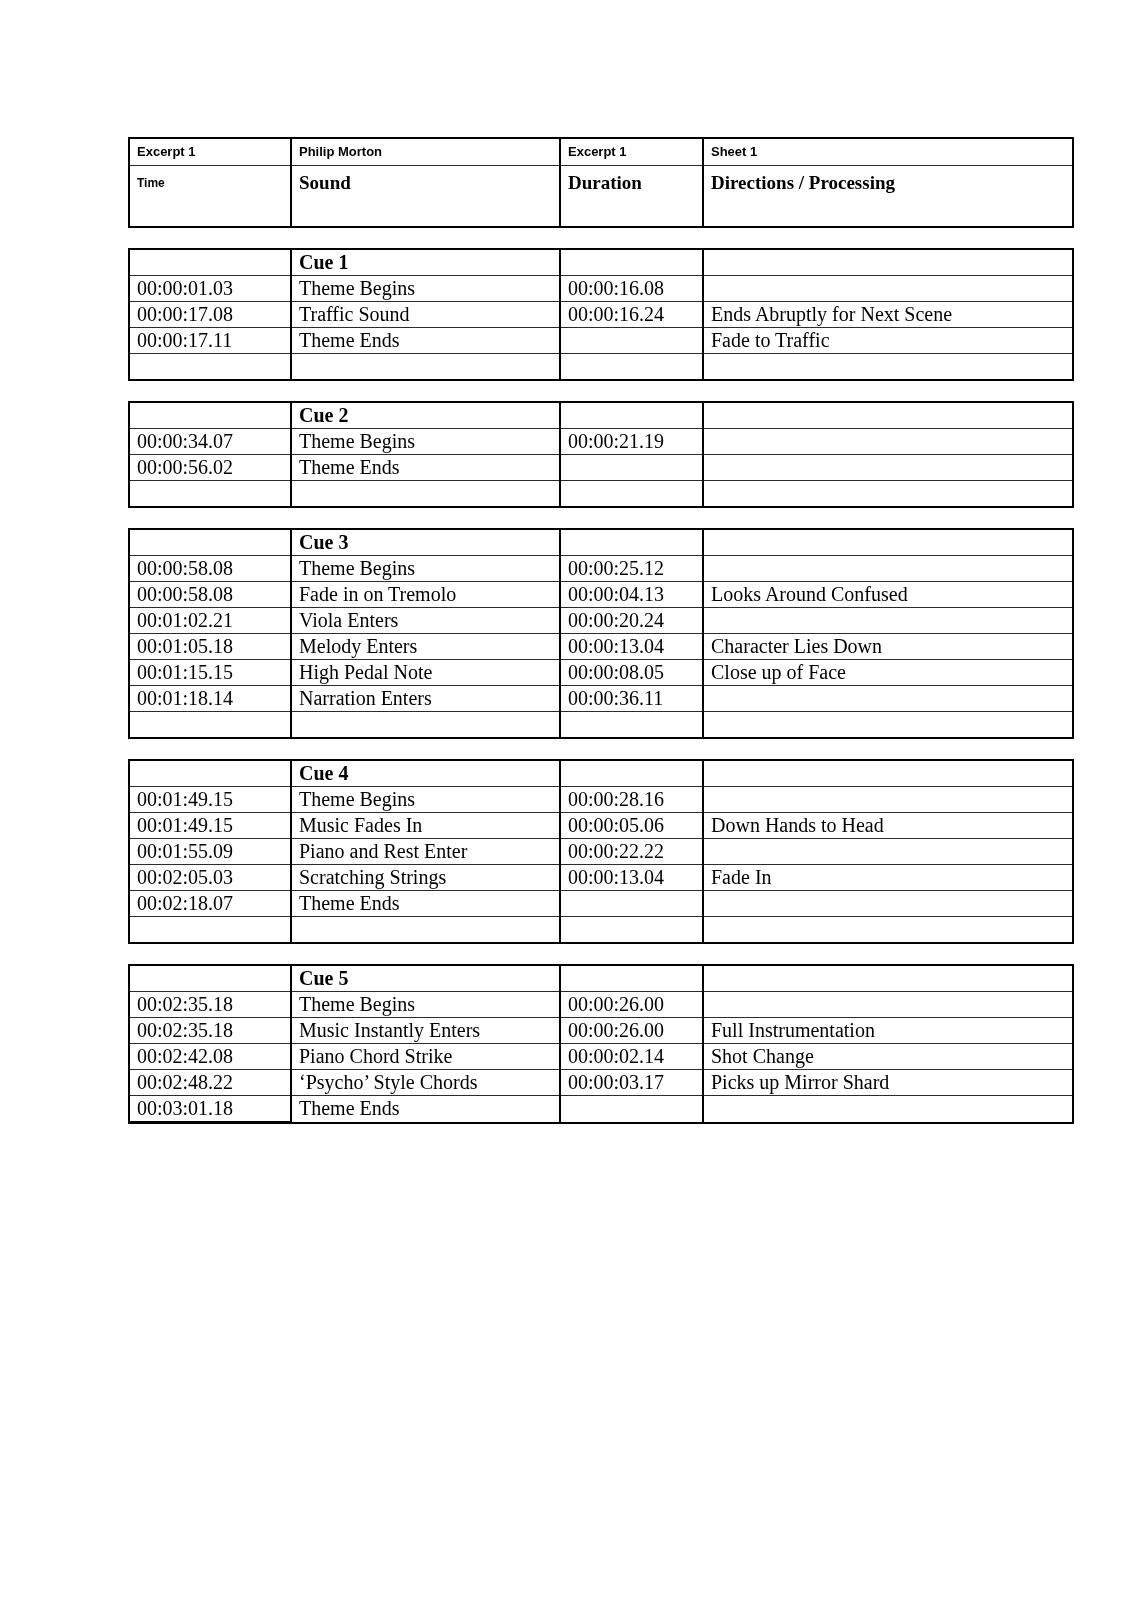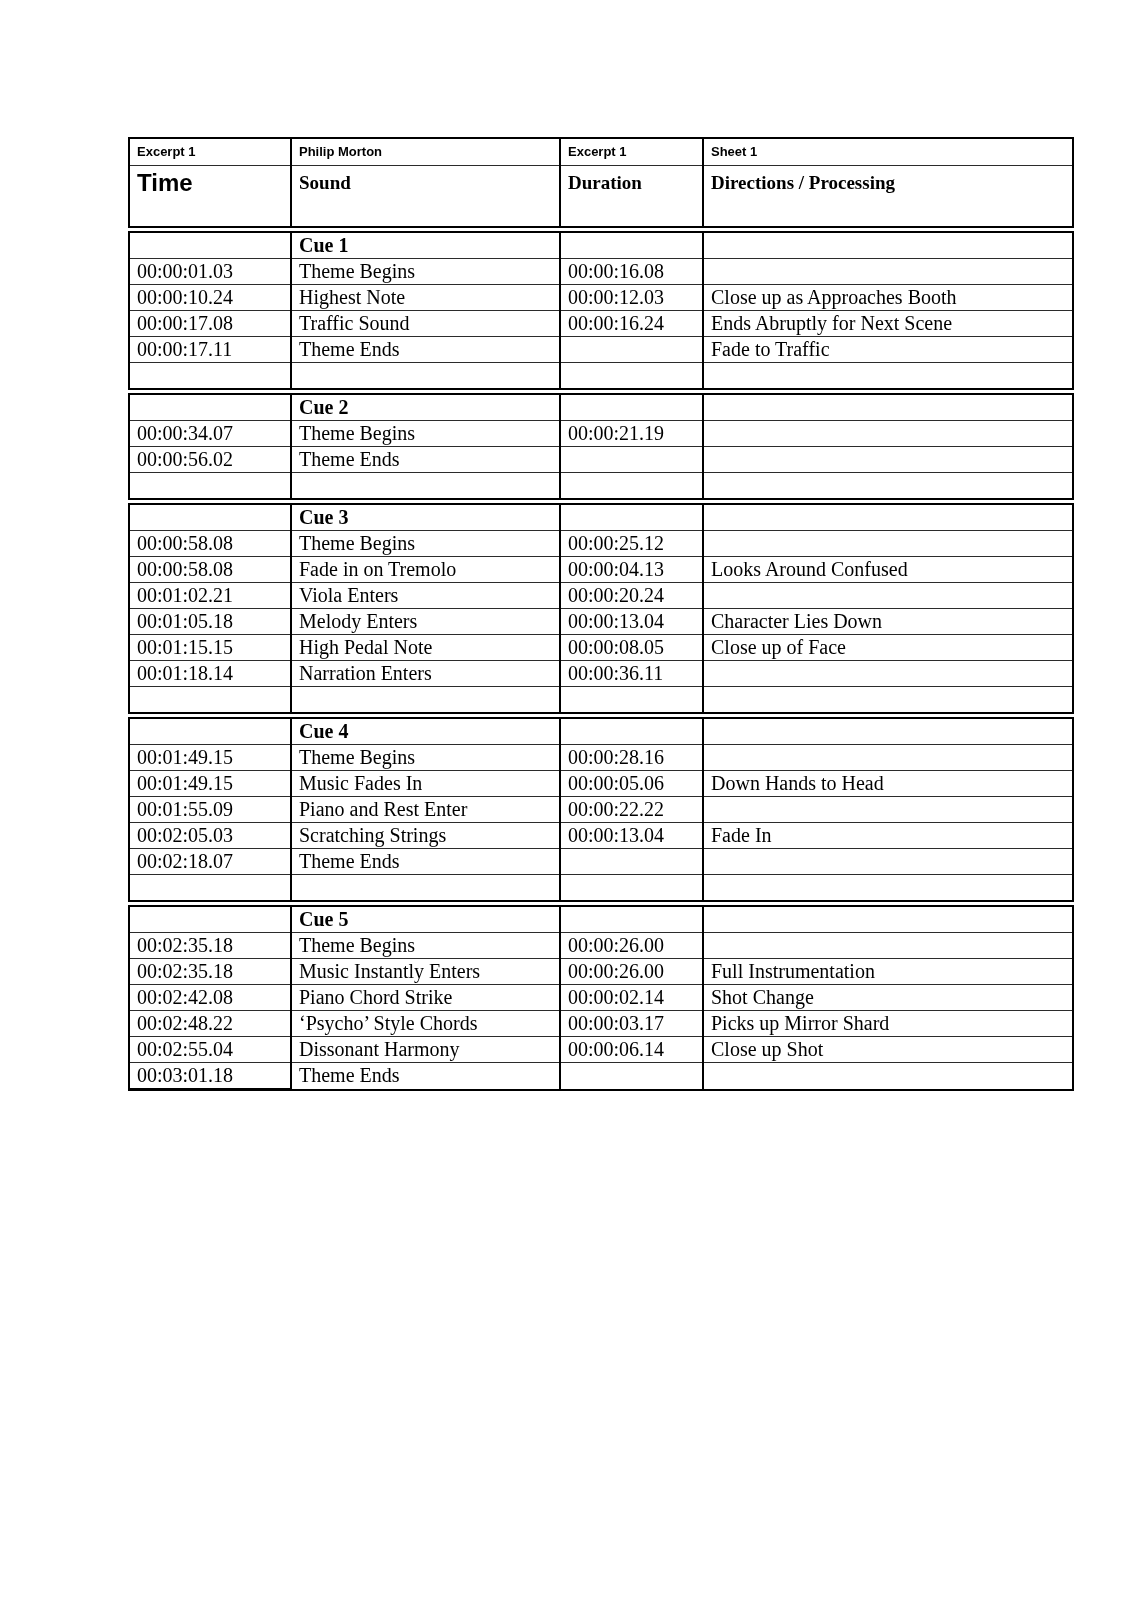--- a/index.html
+++ b/index.html
@@ -47,23 +47,23 @@
   .col-header-row td {
     font-weight: bold;
     font-size: 19px;
     height: 55px;
     line-height: 24px;
     vertical-align: top;
     padding-top: 5px;
   }
   .col-header-row td.col-time {
     font-family: "Liberation Sans", sans-serif;
-    font-size: 24px;
-  }
-  .section-table { margin-top: 3px; border-radius: 12px; }
+    font-size: 12px;
+  }
+  .section-table { margin-top: 20px; border-radius: 12px; }
   .cue-cell { font-weight: bold; }
   .section-table.last tr:last-child td:first-child { border-bottom: 3px solid #000; }
 </style>
 </head>
 <body>
 
 <div class="sheet">
   <table class="header-table">
     <colgroup>
       <col style="width:162px">
@@ -101,26 +101,20 @@
             <td></td>
             <td></td>
           </tr>
           <tr>
             <td>00:00:01.03</td>
             <td>Theme Begins</td>
             <td>00:00:16.08</td>
             <td></td>
           </tr>
           <tr>
-            <td>00:00:10.24</td>
-            <td>Highest Note</td>
-            <td>00:00:12.03</td>
-            <td>Close up as Approaches Booth</td>
-          </tr>
-          <tr>
             <td>00:00:17.08</td>
             <td>Traffic Sound</td>
             <td>00:00:16.24</td>
             <td>Ends Abruptly for Next Scene</td>
           </tr>
           <tr>
             <td>00:00:17.11</td>
             <td>Theme Ends</td>
             <td></td>
             <td>Fade to Traffic</td>
@@ -309,26 +303,20 @@
             <td>00:00:02.14</td>
             <td>Shot Change</td>
           </tr>
           <tr>
             <td>00:02:48.22</td>
             <td>‘Psycho’ Style Chords</td>
             <td>00:00:03.17</td>
             <td>Picks up Mirror Shard</td>
           </tr>
           <tr>
-            <td>00:02:55.04</td>
-            <td>Dissonant Harmony</td>
-            <td>00:00:06.14</td>
-            <td>Close up Shot</td>
-          </tr>
-          <tr>
             <td>00:03:01.18</td>
             <td>Theme Ends</td>
             <td></td>
             <td></td>
           </tr>
         </tbody>
       </table>
     </div>
 </div>
 

